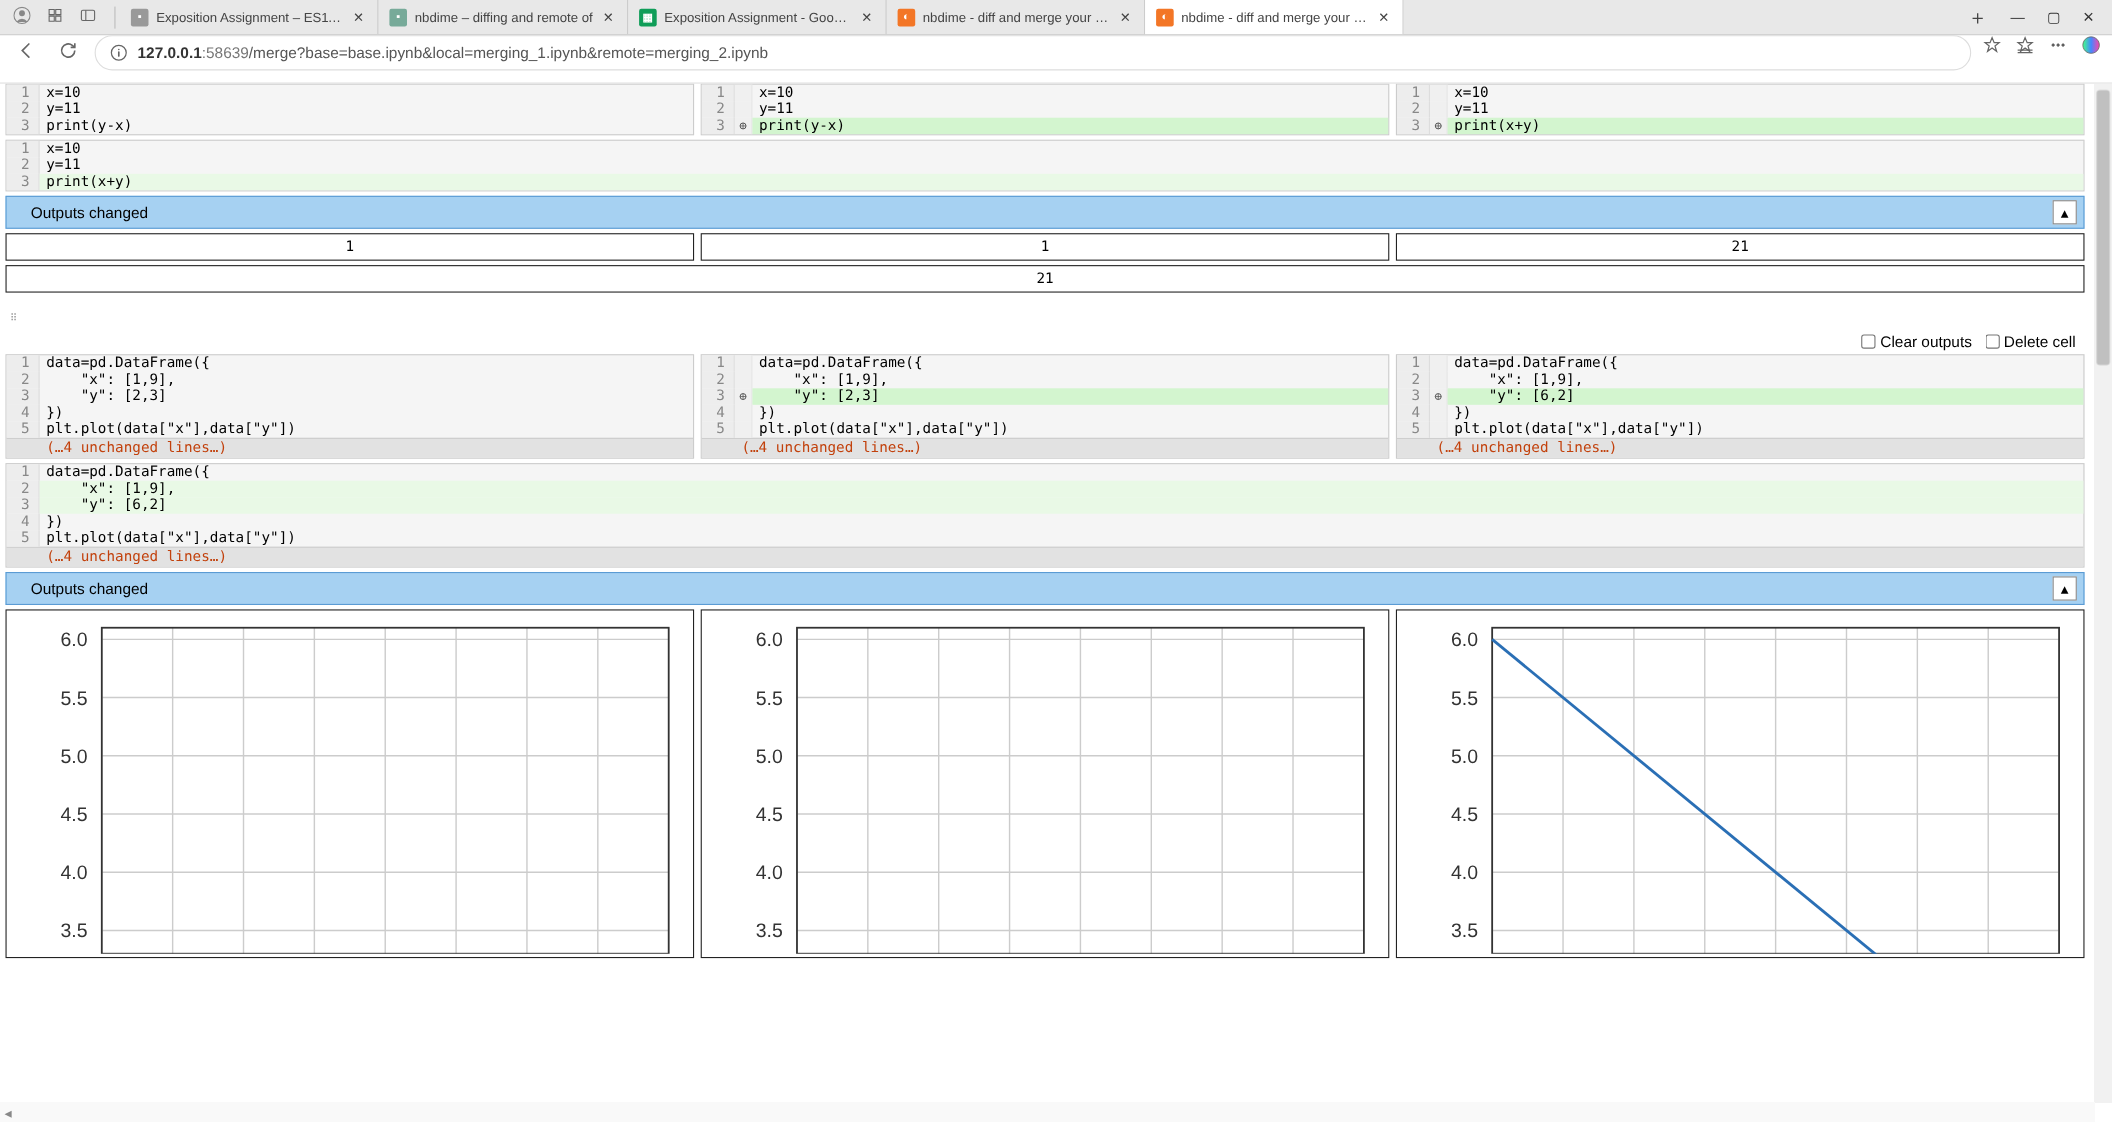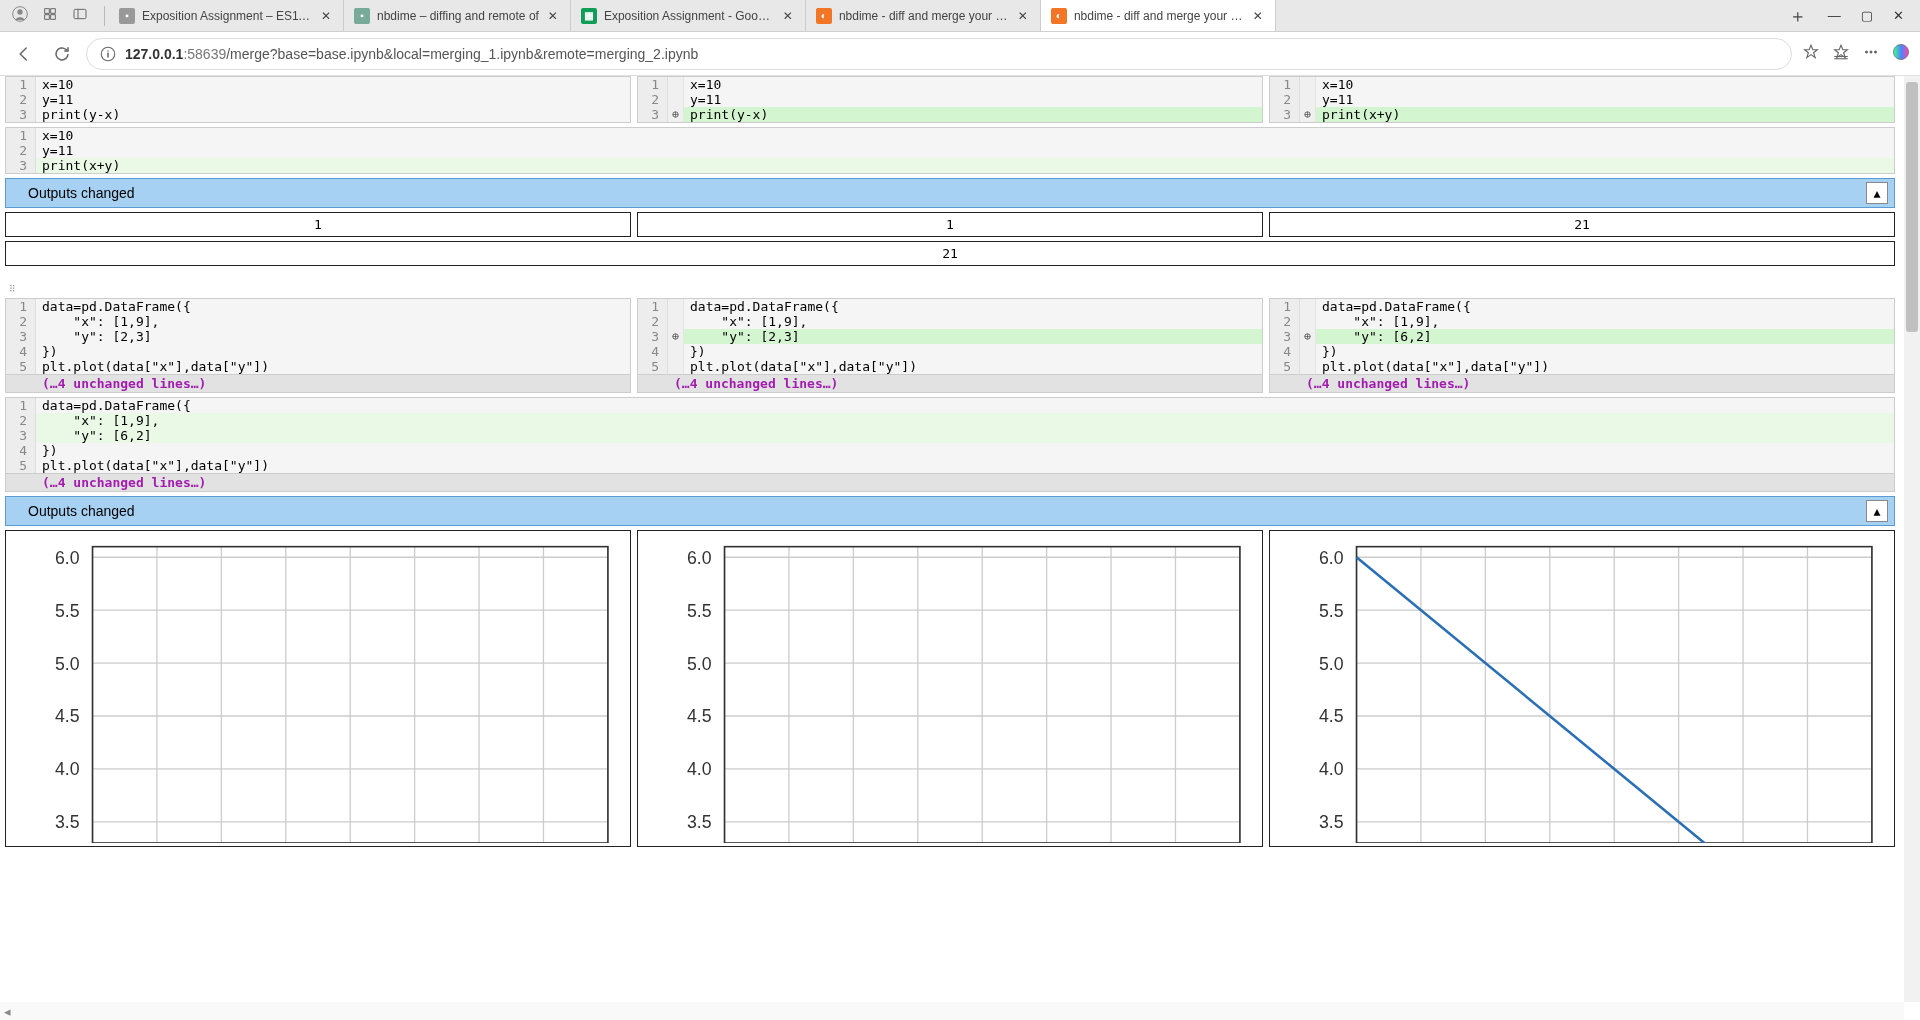--- a/index.html
+++ b/index.html
@@ -12,21 +12,21 @@
 .tabs { display:flex; align-items:center; height:100%; flex:1; }
 .tab { height:100%; padding:0 10px; display:flex; align-items:center; gap:7px; border-right:1px solid #ccc; font-size:12px; color:#444; max-width:235px; position:relative; cursor:pointer; }
 .tab.active { background:#fff; }
 .tab-icon { width:16px; height:16px; border-radius:2px; display:flex; align-items:center; justify-content:center; font-size:10px; font-weight:bold; color:#fff; }
 .tab-title { white-space:nowrap; overflow:hidden; text-overflow:ellipsis; flex:1; }
 .tab-x { width:14px; height:14px; display:flex; align-items:center; justify-content:center; }
 .newtab { width:28px; height:28px; display:flex; align-items:center; justify-content:center; font-size:18px; color:#444; }
 .win-ctrls { display:flex; gap:20px; padding:0 16px; color:#333; }
 
 
-.addr-row { height:44px; display:flex; align-items:center; padding:0 10px; gap:10px; border-bottom:1px solid #e0e0e0; }
+.addr-row { height:44px; display:flex; align-items:flex-start; padding:0 10px; gap:10px; border-bottom:1px solid #e0e0e0; }
 .addr-row svg { width:18px; height:18px; stroke:#666; fill:none; }
 .nav-btn { width:28px; height:28px; display:flex; align-items:center; justify-content:center; }
 .url-box { flex:1; height:32px; border:1px solid #ddd; border-radius:16px; display:flex; align-items:center; padding:0 12px; gap:8px; font-size:14px; color:#333; }
 .right-icons { display:flex; gap:12px; align-items:center; }
 
 
 .viewport { width:100%; height:calc(100vh - 76px); overflow:auto; position:relative; }
 .page { width:calc(100% - 30px); margin:0 5px; }
 
 
@@ -54,21 +54,21 @@
 .outbox-full { border:1.5px solid #222; background:#fff; text-align:center; padding:4px 0; font-family:Menlo,Consolas,monospace; font-size:13px; margin-top:4px; }
 
 
 .drag { height:14px; display:flex; padding-left:4px; color:#999; font-size:9px; letter-spacing:-2px; }
 
 
 .cell-actions { display:flex; justify-content:flex-end; gap:12px; padding:4px 8px; font-size:14px; align-items:center; }
 .cell-actions label { display:flex; align-items:center; gap:4px; }
 
 
-.collapsed { background:#e2e2e2; font-family:Menlo,Consolas,monospace; font-size:13px; padding:1px 6px 1px 36px; color:#a21caf; border-top:1px solid #ccc;font-weight:bold; }
+.collapsed { background:#e2e2e2; font-family:Menlo,Consolas,monospace; font-size:13px; padding:1px 6px 1px 36px; color:#c2410c; border-top:1px solid #ccc; }
 
 
 .chart3 { display:flex; gap:6px; margin-top:4px; }
 .chartbox { flex:1; border:1.5px solid #222; background:#fff; padding:6px 6px 0 6px; }
 .chartbox svg { width:100%; }
 
 
 .vscroll { position:fixed; right:0; top:76px; bottom:18px; width:16px; background:#f1f1f1; }
 .vthumb { position:absolute; left:2px; right:2px; top:6px; height:250px; background:#c0c0c0; border-radius:3px; }
 .hscroll { position:fixed; left:0; right:16px; bottom:0; height:18px; background:#f9f9f9; display:flex; align-items:center; padding-left:4px; }
@@ -269,20 +269,30 @@
   <div class="out3">
     <div class="outbox">1</div>
     <div class="outbox">1</div>
     <div class="outbox">21</div>
   </div>
   <div class="outbox-full">21</div>
 
   <div style="height:18px"></div>
   <div class="drag">⠿</div>
 
+  <div class="cell-actions">
+    <label>
+          <input type="checkbox" style=""> 
+          <span>Clear outputs</span>
+        </label>
+    <label>
+          <input type="checkbox" style=""> 
+          <span>Delete cell</span>
+        </label>
+  </div>
 
   <div class="threepane" id="s2-three">
         <div class="pane">
           <div class="codeblock">
             <div class="cline">
               <span class="ln">1</span>
               <span class="src">data=pd.DataFrame({</span>
             </div>
             <div class="cline">
               <span class="ln">2</span>

